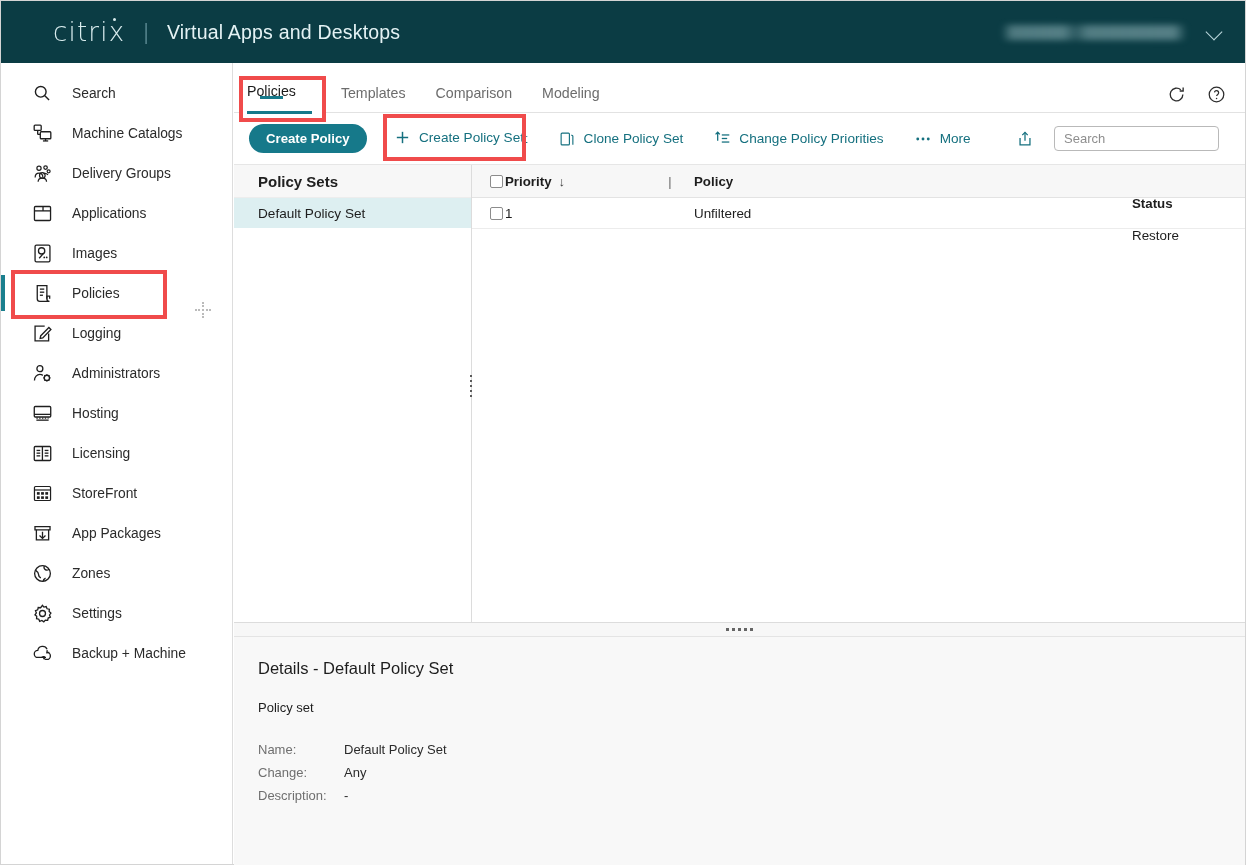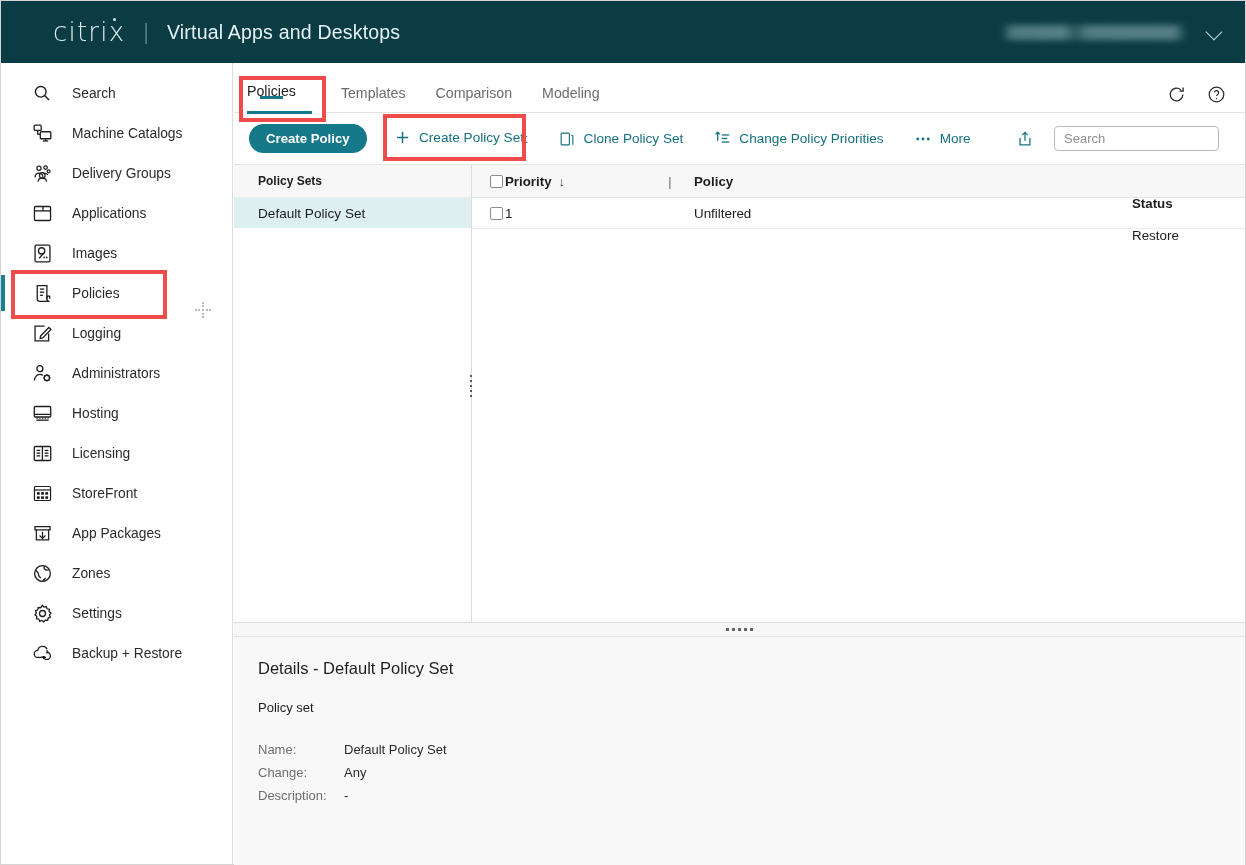--- a/index.html
+++ b/index.html
@@ -225,21 +225,21 @@
   .policysets-pane {
     position: relative;
     width: 238px;
     border-right: 1px solid #dcdcdc;
     background: #fff;
   }
   .pane-head {
     height: 33px;
     display: flex; align-items: center;
     padding-left: 24px;
-    font-size: 12px; font-weight: bold;
+    font-size: 15px; font-weight: bold;
     color: #202020;
     background: #f7f7f7;
     border-bottom: 1px solid #ededed;
   }
   .ps-item {
     height: 30px;
     display: flex; align-items: center;
     padding-left: 24px;
     font-size: 13.6px;
     color: #1d1d1d;
@@ -531,21 +531,21 @@
 
     <div class="nav-item">
       <span class="nav-icon">
         <svg width="21" height="21" viewBox="0 0 24 24" fill="none" stroke="currentColor" stroke-width="1.5">
           <path d="M16 16.5H6.6a4 4 0 010-8 5.6 5.6 0 0110.6-1.3"></path>
           <path d="M13 14.8a4 4 0 104-4"></path>
           <path d="M17.4 8.2l-.4 2.8 2.8-.4"></path>
           <path d="M13.5 18.6l.4-2.8-2.8.4"></path>
         </svg>
       </span>
-      <span class="nav-label">Backup + Restore</span>
+      <span class="nav-label">Backup + Machine</span>
     </div>
 
     <div class="side-grip">
       <i style="left:7px;top:0"></i>
         <i style="left:7px;top:3px"></i>
       <i style="left:0px;top:7px"></i>
         <i style="left:3px;top:7px"></i>
       <i style="left:7px;top:7px"></i>
       <i style="left:11px;top:7px"></i>
         <i style="left:14px;top:7px"></i>

